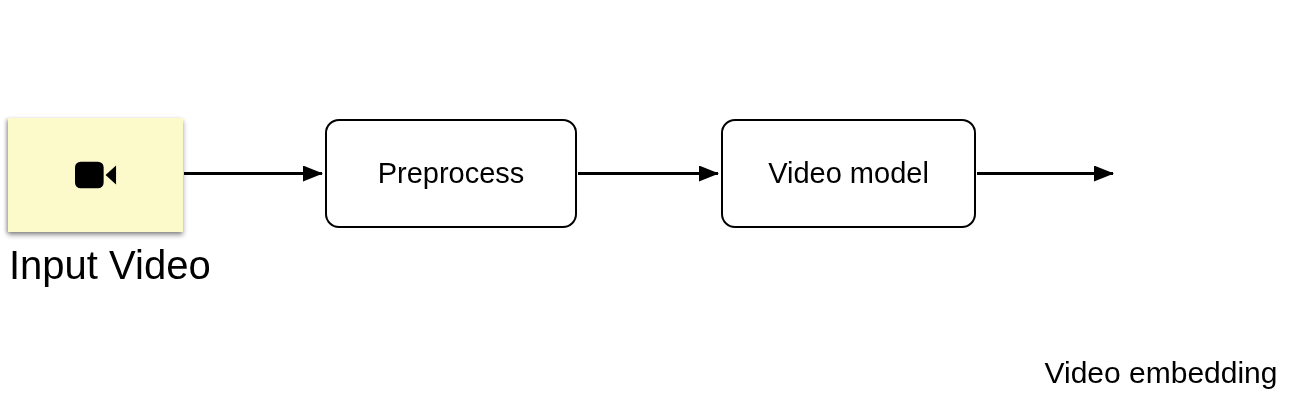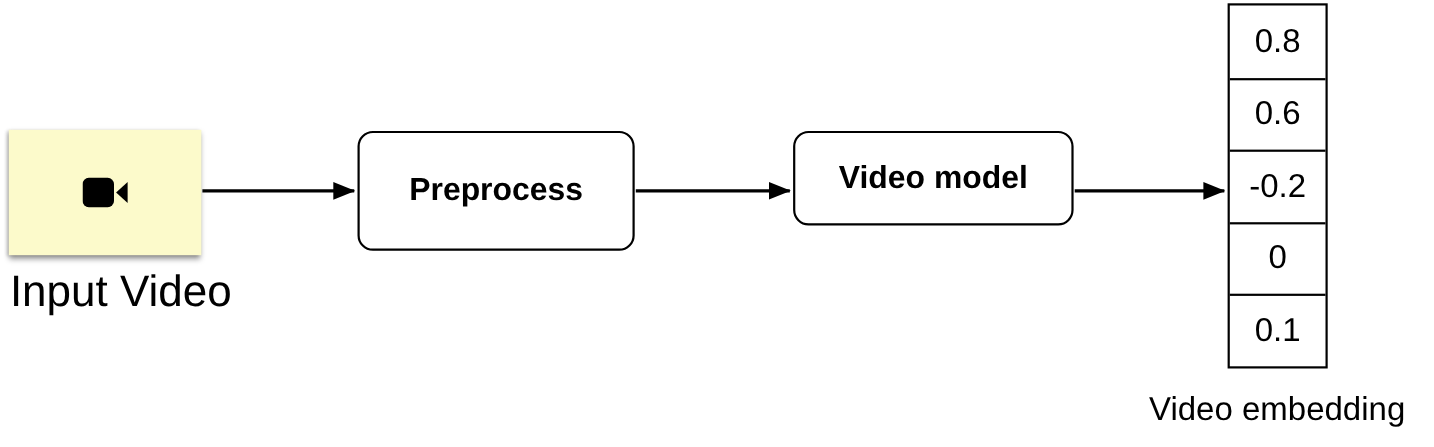--- a/index.html
+++ b/index.html
@@ -21,24 +21,23 @@
   }
   #input-video-box {
     left:8px; top:118px; width:175px; height:114px;
     box-shadow:0 3px 5px rgba(0,0,0,0.40), -2px 1px 3px rgba(0,0,0,0.18);
   }
   .process-box {
     border:2.5px solid #000;
     border-radius:14px;
     background:#fff;
     font-size:29px;
-    font-weight:bold;
   }
   #preprocess-box  { left:325px; top:119px; width:252px; height:109px; }
-  #video-model-box { left:721px; top:119px; width:255px; height:86px; }
+  #video-model-box { left:721px; top:119px; width:255px; height:109px; }
   #arrow-layer { position:absolute; left:0; top:0; width:1304px; height:406px; }
   #input-video-label {
     position:absolute; left:9px; top:243px;
     font-size:40px; white-space:nowrap;
   }
   #embedding-vector {
     position:absolute; left:1116px; top:3px; width:91px;
     border:2.5px solid #000;
     background:#fff;
     box-sizing:border-box;
@@ -81,22 +80,15 @@
   <div id="input-video-label">Input Video</div>
 
   <div id="preprocess-box" class="node-box process-box">
     <span>Preprocess</span>
   </div>
 
   <div id="video-model-box" class="node-box process-box">
     <span>Video model</span>
   </div>
 
-  <div id="embedding-vector">
-    <div class="vector-cell">0.8</div>
-    <div class="vector-cell">0.6</div>
-    <div class="vector-cell">-0.2</div>
-    <div class="vector-cell">0</div>
-    <div class="vector-cell">0.1</div>
-  </div>
   <div id="embedding-label">Video embedding</div>
 
 </div>
 
 </body></html>

